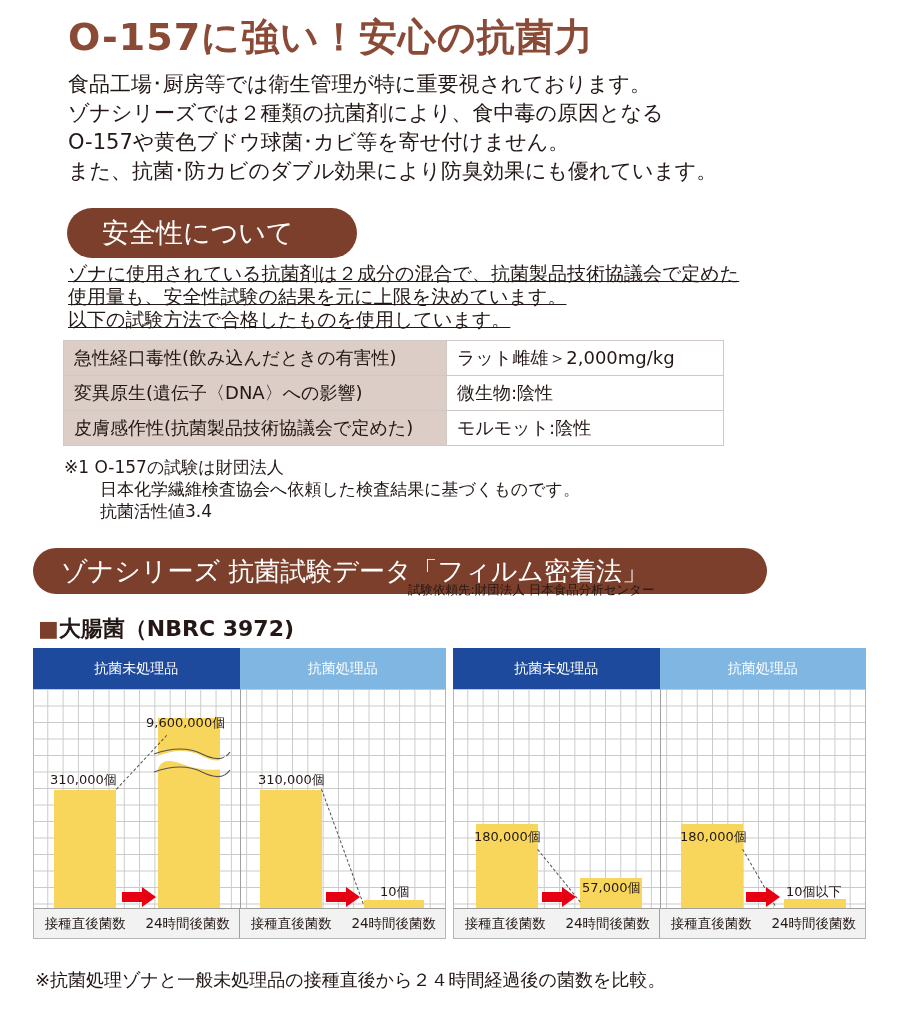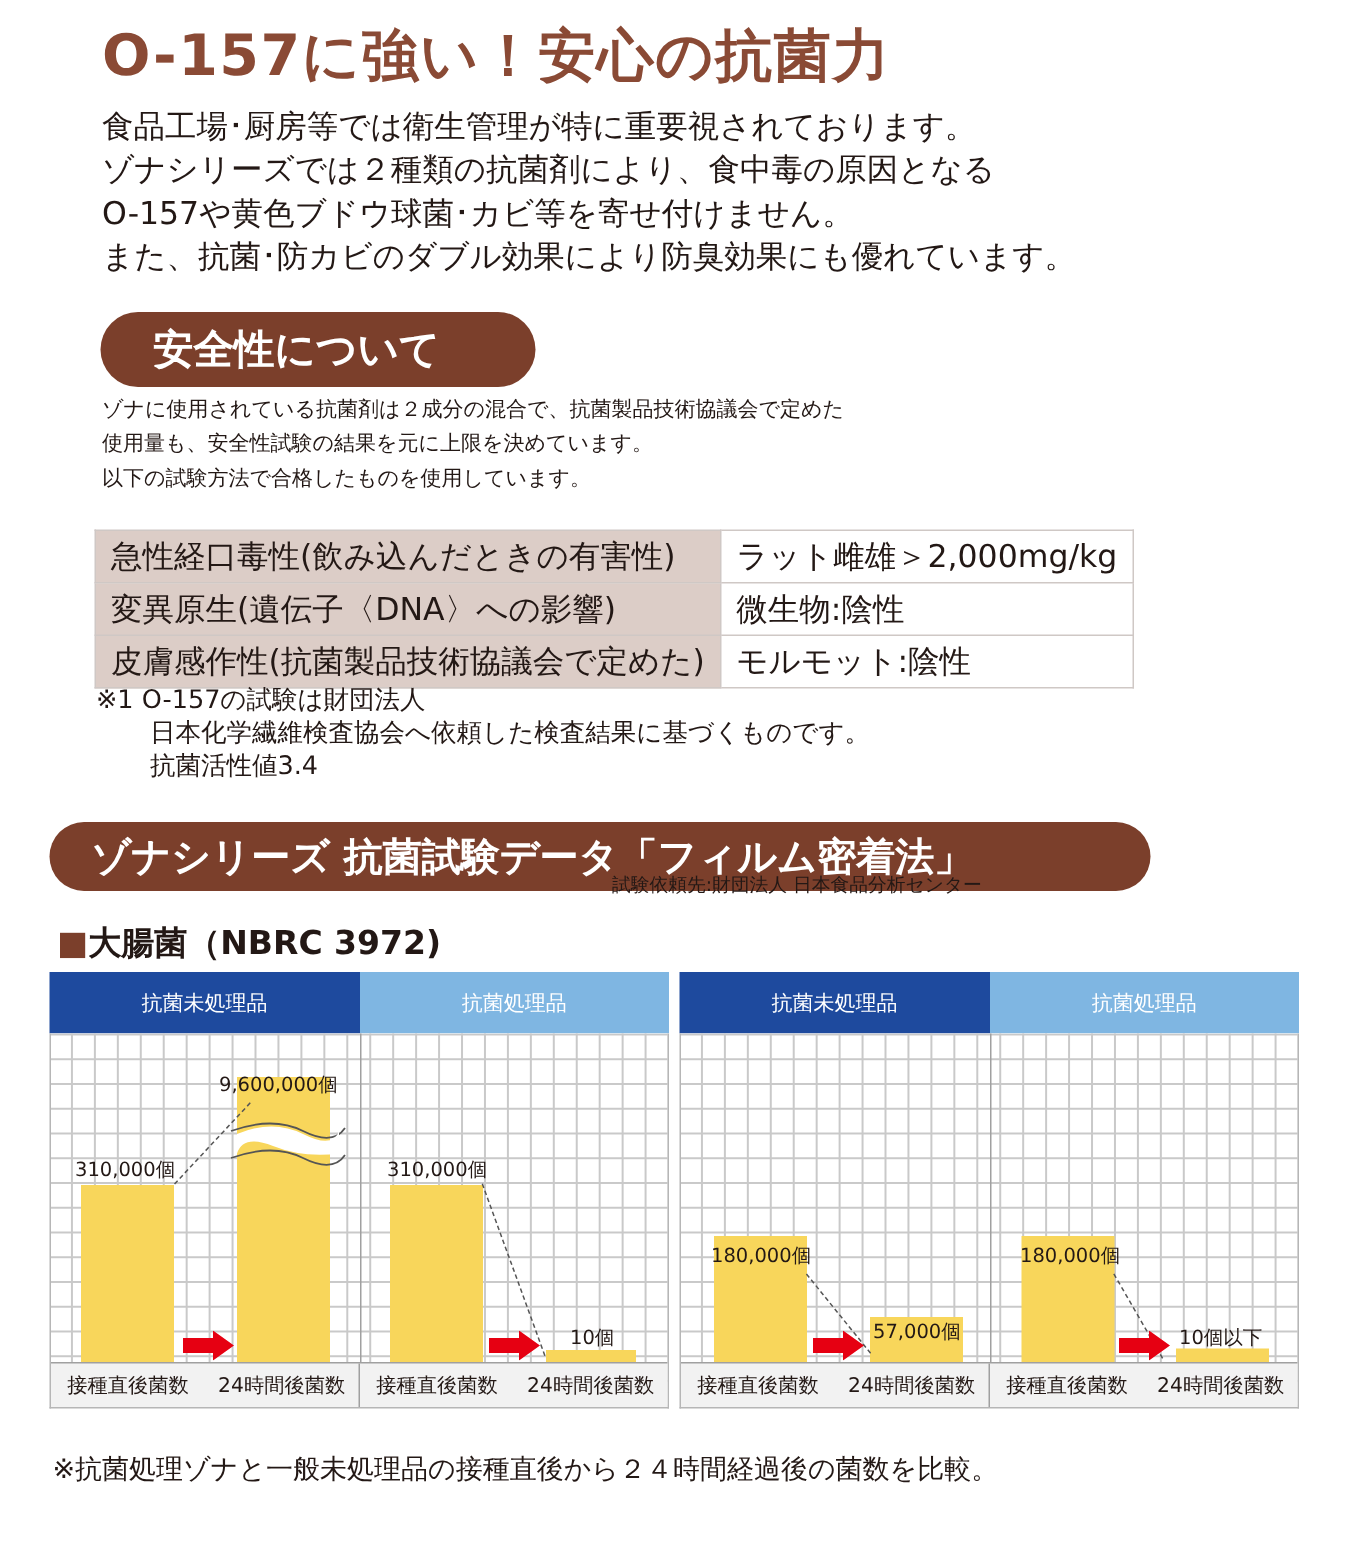--- a/index.html
+++ b/index.html
@@ -1,23 +1,23 @@
 <!DOCTYPE html>
 <html><head>
   <meta charset="utf-8">
   <style>
     * { box-sizing: border-box; margin: 0; padding: 0; }
     body { width: 900px; height: 1027px; background: #ffffff; font-family: "DejaVu Sans", sans-serif; color: #231815; position: relative; overflow: hidden; }
     .abs { position: absolute; }
     .title { left: 68px; top: 12px; font-size: 38px; font-weight: bold; color: #8a4a35; letter-spacing: 1px; white-space: nowrap; }
     .intro { left: 68px; top: 70px; font-size: 21px; line-height: 29px; white-space: nowrap; }
-    .pill { background: #7b3f2b; color: #fff; border-radius: 26px; font-weight: bold; white-space: nowrap; display: flex; align-items: center; }
+    .pill { background: #7b3f2b; color: #fff; border-radius: 26px; font-weight: normal; white-space: nowrap; display: flex; align-items: center; }
     .pill.safety { left: 67px; top: 208px; width: 290px; height: 50px; font-size: 27px; padding-left: 35px; }
-    .safety-text { left: 68px; top: 262px; font-size: 14px; line-height: 23px; white-space: nowrap; }
-    table.safety-table { position: absolute; left: 63px; top: 340px; width: 661px; border-collapse: collapse; font-size: 21px; margin-top: 13px; }
+    .safety-text { left: 68px; top: 262px; font-size: 19px; line-height: 23px; white-space: nowrap; text-decoration: underline; }
+    table.safety-table { position: absolute; left: 63px; top: 340px; width: 661px; border-collapse: collapse; font-size: 18px; }
     table.safety-table td { border: 1px solid #cfc8c5; height: 35px; padding: 0 10px; white-space: nowrap; }
     table.safety-table td.k { background: #dccdc7; width: 383px; }
     table.safety-table td.v { background: #fff; }
     .note1 { left: 64px; top: 456px; font-size: 17px; line-height: 22px; white-space: nowrap; }
     .note1 .indent { padding-left: 36px; display: block; }
     .pill.data { left: 33px; top: 548px; width: 734px; height: 46px; font-size: 26px; padding-left: 28px; }
     .lab { left: 408px; top: 582px; font-size: 12.5px; white-space: nowrap; }
     .chart-title { font-size: 22px; font-weight: bold; white-space: nowrap; }
     .chart-title .sq { color: #7b3f2b; }
     .panel { width: 413px; }

